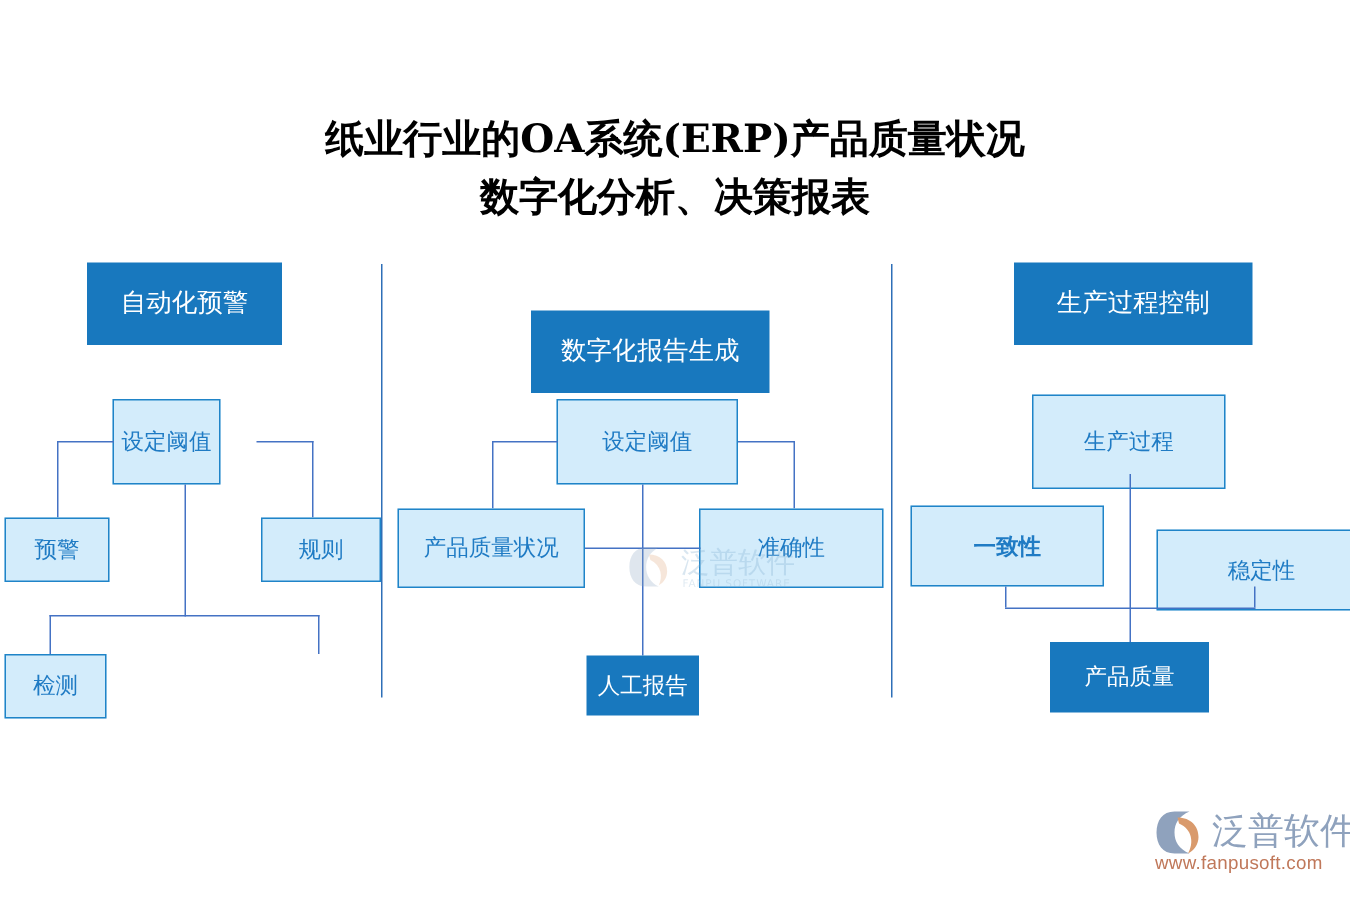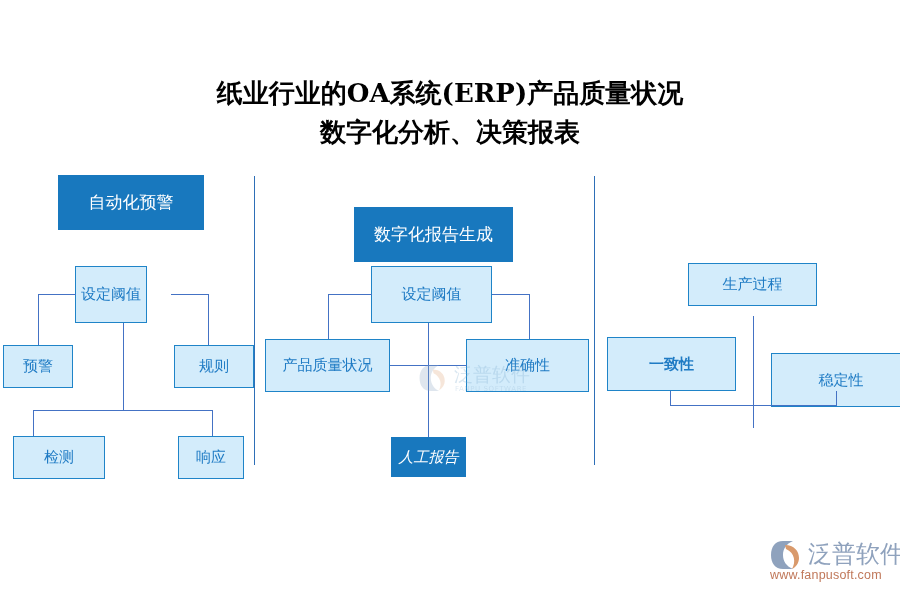--- a/index.html
+++ b/index.html
@@ -105,73 +105,74 @@
 <div id="stage">
 
   <div class="title-wrap">
     <span class="title-line">纸业行业的OA系统(ERP)产品质量状况</span>
     <span class="title-line">数字化分析、决策报表</span>
   </div>
 
   <div class="divider" style="left:254px;top:176px;height:289px;"></div>
   <div class="divider" style="left:594px;top:176px;height:289px;"></div>
 
-  <div class="node header" style="left:58px;top:175px;width:146px;height:55px;">自动化预警</div>
+  <div class="node header" style="left:58px;top:175px;width:130px;height:55px;">自动化预警</div>
 
   <div class="node light" style="left:75px;top:266px;width:72px;height:57px;">设定阈值</div>
 
   <div class="ln h" style="left:38px;top:294px;width:38px;"></div>
   <div class="ln v" style="left:38px;top:294px;height:51px;"></div>
 
   <div class="ln h" style="left:171px;top:294px;width:38px;"></div>
   <div class="ln v" style="left:208px;top:294px;height:51px;"></div>
 
   <div class="node light" style="left:3px;top:345px;width:70px;height:43px;">预警</div>
   <div class="node light" style="left:174px;top:345px;width:80px;height:43px;">规则</div>
 
   <div class="ln v" style="left:123px;top:323px;height:88px;"></div>
 
   <div class="ln h" style="left:33px;top:410px;width:180px;"></div>
   <div class="ln v" style="left:33px;top:410px;height:26px;"></div>
   <div class="ln v" style="left:212px;top:410px;height:26px;"></div>
 
-  <div class="node light" style="left:13px;top:436px;width:92px;height:43px;">检测</div>
-  <div class="node light" style="left:178px;top:436px;width:66px;height:43px;">响应</div>
+  <div class="node light" style="left:3px;top:436px;width:68px;height:43px;">检测</div>
 
   <div class="node header" style="left:354px;top:175px;width:159px;height:55px;margin-top:32px;">数字化报告生成</div>
 
   <div class="node light" style="left:371px;top:266px;width:121px;height:57px;">设定阈值</div>
 
   <div class="ln h" style="left:328px;top:294px;width:44px;"></div>
   <div class="ln v" style="left:328px;top:294px;height:45px;"></div>
 
   <div class="ln h" style="left:492px;top:294px;width:38px;"></div>
   <div class="ln v" style="left:529px;top:294px;height:45px;"></div>
 
   <div class="node light" style="left:265px;top:339px;width:125px;height:53px;">产品质量状况</div>
   <div class="node light" style="left:466px;top:339px;width:123px;height:53px;">准确性</div>
 
   <div class="ln h" style="left:390px;top:365px;width:77px;"></div>
 
   <div class="ln v" style="left:428px;top:323px;height:114px;"></div>
 
-  <div class="node solid" style="left:391px;top:437px;width:75px;height:40px;font-style:italic;">人工报告</div>
+  <div class="node solid" style="left:391px;top:437px;width:75px;height:40px;">人工报告</div>
 
+  <div class="node header" style="left:676px;top:175px;width:159px;height:55px;">生产过程控制</div>
 
-  <div class="node light" style="left:688px;top:263px;width:129px;height:43px;">生产过程</div>
+  <div class="node light" style="left:688px;top:263px;width:129px;height:63px;">生产过程</div>
 
   <div class="ln v" style="left:753px;top:316px;height:112px;"></div>
 
   <div class="node light" style="left:607px;top:337px;width:129px;height:54px;font-weight:bold;">一致性</div>
   <div class="node light" style="left:771px;top:337px;width:140px;height:54px;margin-top:16px;">稳定性</div>
 
   <div class="ln v" style="left:670px;top:391px;height:14px;"></div>
   <div class="ln v" style="left:836px;top:391px;height:14px;"></div>
   <div class="ln h" style="left:670px;top:405px;width:167px;"></div>
 
+  <div class="node solid" style="left:700px;top:428px;width:106px;height:47px;">产品质量</div>
 
   <div class="watermark">
     <svg class="wm-mark" viewBox="0 0 34 30">
       <path d="M13 1 C5 1 1 7 1 15 C1 23 5 29 13 29 L22 29 C16 26 13 21 13 15 C13 9 16 4 22 1 Z" fill="#8FA8C4"></path>
       <path d="M15 6 C23 6 28 11 28 18 C28 22 26 26 22 28 C25 22 24 14 16 10 Z" fill="#E2A97C"></path>
     </svg>
     <div class="wm-text">泛普软件</div>
     <div class="wm-sub">FANPU SOFTWARE</div>
   </div>
 

